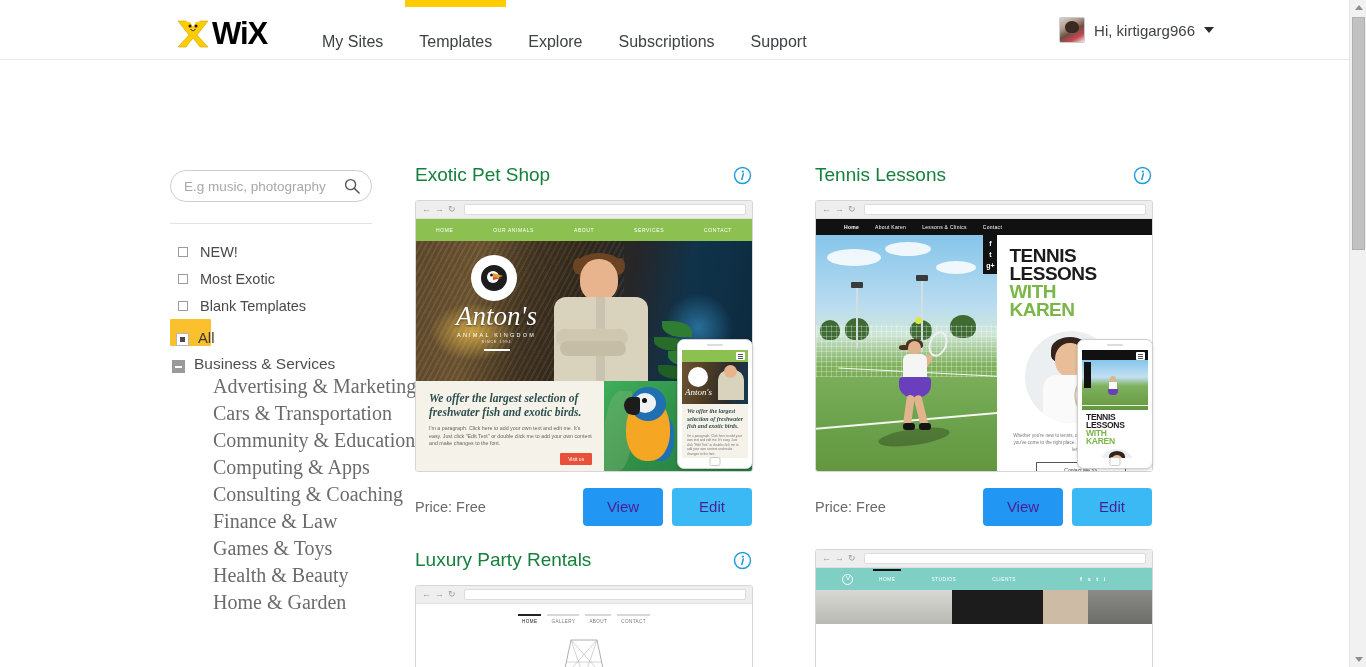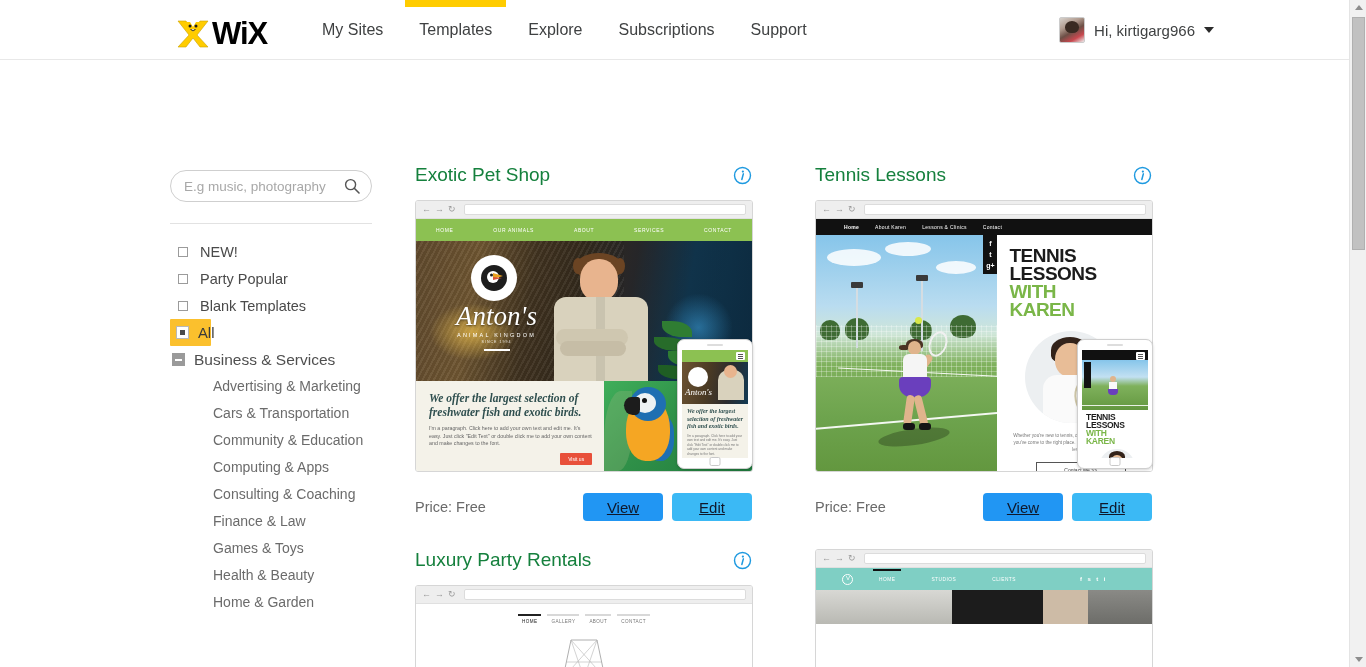--- a/index.html
+++ b/index.html
@@ -36,21 +36,21 @@
   }
 
   .nav-items {
     position: absolute; left: 322px; top: 0;
     height: 60px; display: flex; align-items: center; gap: 0;
   }
   .nav-item {
     position: relative;
     font-size: 16px;
     color: #3f4142;
-    padding: 0 0;
+    padding: 12px 0;
     margin-right: 36px;
     height: 60px;
     line-height: 60px;
     cursor: pointer;
     white-space: nowrap;
   }
   .nav-item:last-child { margin-right: 0; }
   .nav-item.active::before {
     content: "";
     position: absolute;
@@ -153,21 +153,21 @@
   }
   .filter-label { font-size: 14.5px; color: #4a4a4a; }
 
   .cat-title {
     font-size: 14.5px; color: #4a4a4a;
     margin-top: 29px; margin-bottom: 10px;
   }
 
   .cat-list { margin: 0; padding: 0; list-style: none; }
   .cat-root {
-    display: flex; align-items: center;
+    display: flex; align-items: flex-end;
     height: 27px; cursor: pointer;
   }
   .cat-root.selected {
     background: #fbc02d;
     width: 41px;
     border-radius: 1px;
     padding-left: 6px;
   }
   .box-toggle {
     width: 13px; height: 13px;
@@ -186,26 +186,27 @@
   .box-toggle.filled::after {
     content:""; position:absolute; left:3px; top:3px;
     width:5px; height:5px; background:#4a4a4a;
   }
   .cat-root-label { font-size: 14.8px; color: #4a4a4a; }
   .cat-root.selected .cat-root-label { color: #3a3a3a; }
   .cat-root.branch { margin-left: 2px; }
   .cat-root.branch .cat-root-label { font-size: 15.5px; color: #4f4f4f; }
 
   .subcat {
-    font-size: 14px; color: #6b6b6b;
+    font-size: 20px; color: #6b6b6b;
     padding-left: 43px;
     height: 27px;
     line-height: 27px;
     cursor: pointer;
     white-space: nowrap;
+    font-family: Liberation Serif, serif;
   }
 
   
   .grid-area {
     flex: 1;
     padding-left: 15px;
     padding-top: 16px;
   }
   .grid {
     display: grid;
@@ -279,29 +280,28 @@
     display: flex; align-items: center;
     width: 337px;
     margin-top: 20px;
     height: 30px;
   }
   .price { font-size: 14.5px; color: #6a6a6a; }
   .btns { margin-left: auto; display: flex; gap: 9px; }
   .btn {
     border: none;
     border-radius: 4px;
-    color: #0f172a;
+    color: #4c1d95;
     font-size: 15px;
-    width: 80px; height: 28px;
+    width: 80px; height: 38px;
     cursor: pointer;
     font-family: "Liberation Sans", sans-serif;
     line-height: 30px;
     text-align:center;
     padding:0;
-    text-decoration:underline;
   }
   .btn-view { background: #2196f3; }
   .btn-edit { background: #3bb9f5; }
 
   .row2 { margin-top: 27px; }
 
   
   .pet-nav {
     height: 22px; background: #8cc152;
     display: flex; align-items: center; justify-content: space-around;
@@ -585,21 +585,21 @@
 
       <div class="divider"></div>
 
       <ul class="filter-list">
         <li class="filter-item">
           <span class="checkbox"></span>
           <span class="filter-label">NEW!</span>
         </li>
         <li class="filter-item">
           <span class="checkbox"></span>
-          <span class="filter-label">Party Popular</span>
+          <span class="filter-label">Most Exotic</span>
         </li>
         <li class="filter-item">
           <span class="checkbox"></span>
           <span class="filter-label">Blank Templates</span>
         </li>
       </ul>
 
 
       <ul class="cat-list">
         <li class="cat-root selected">

